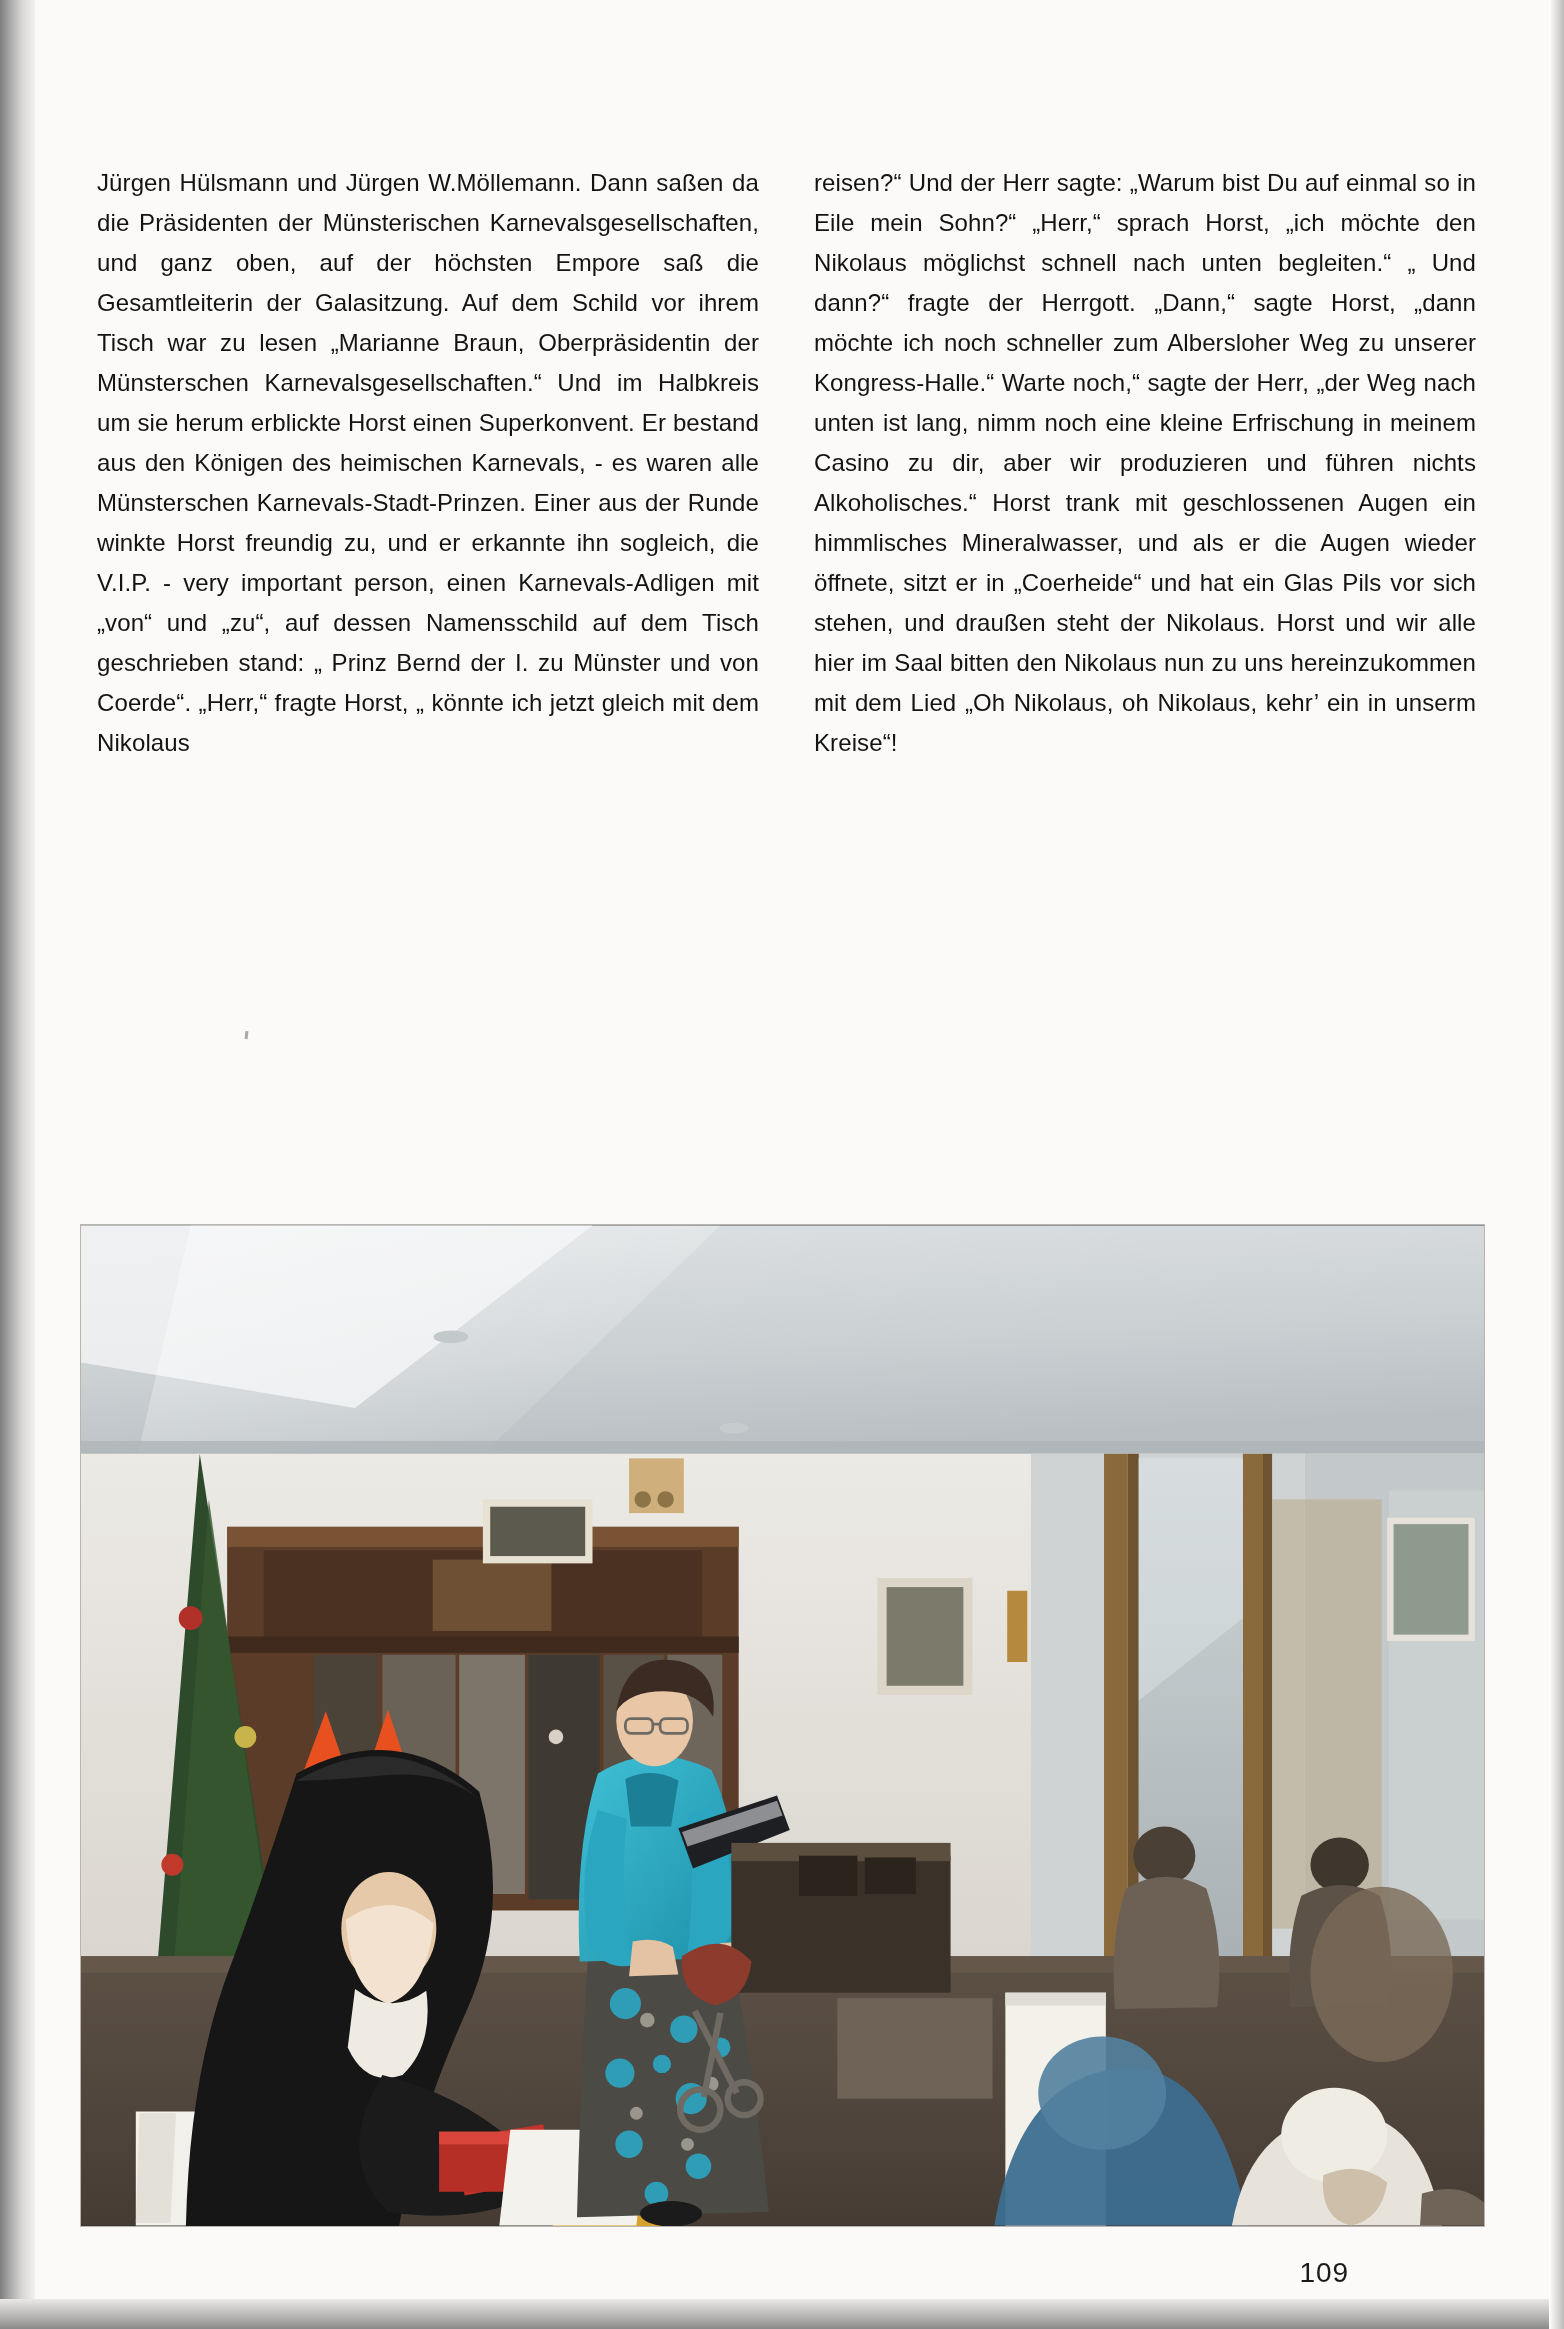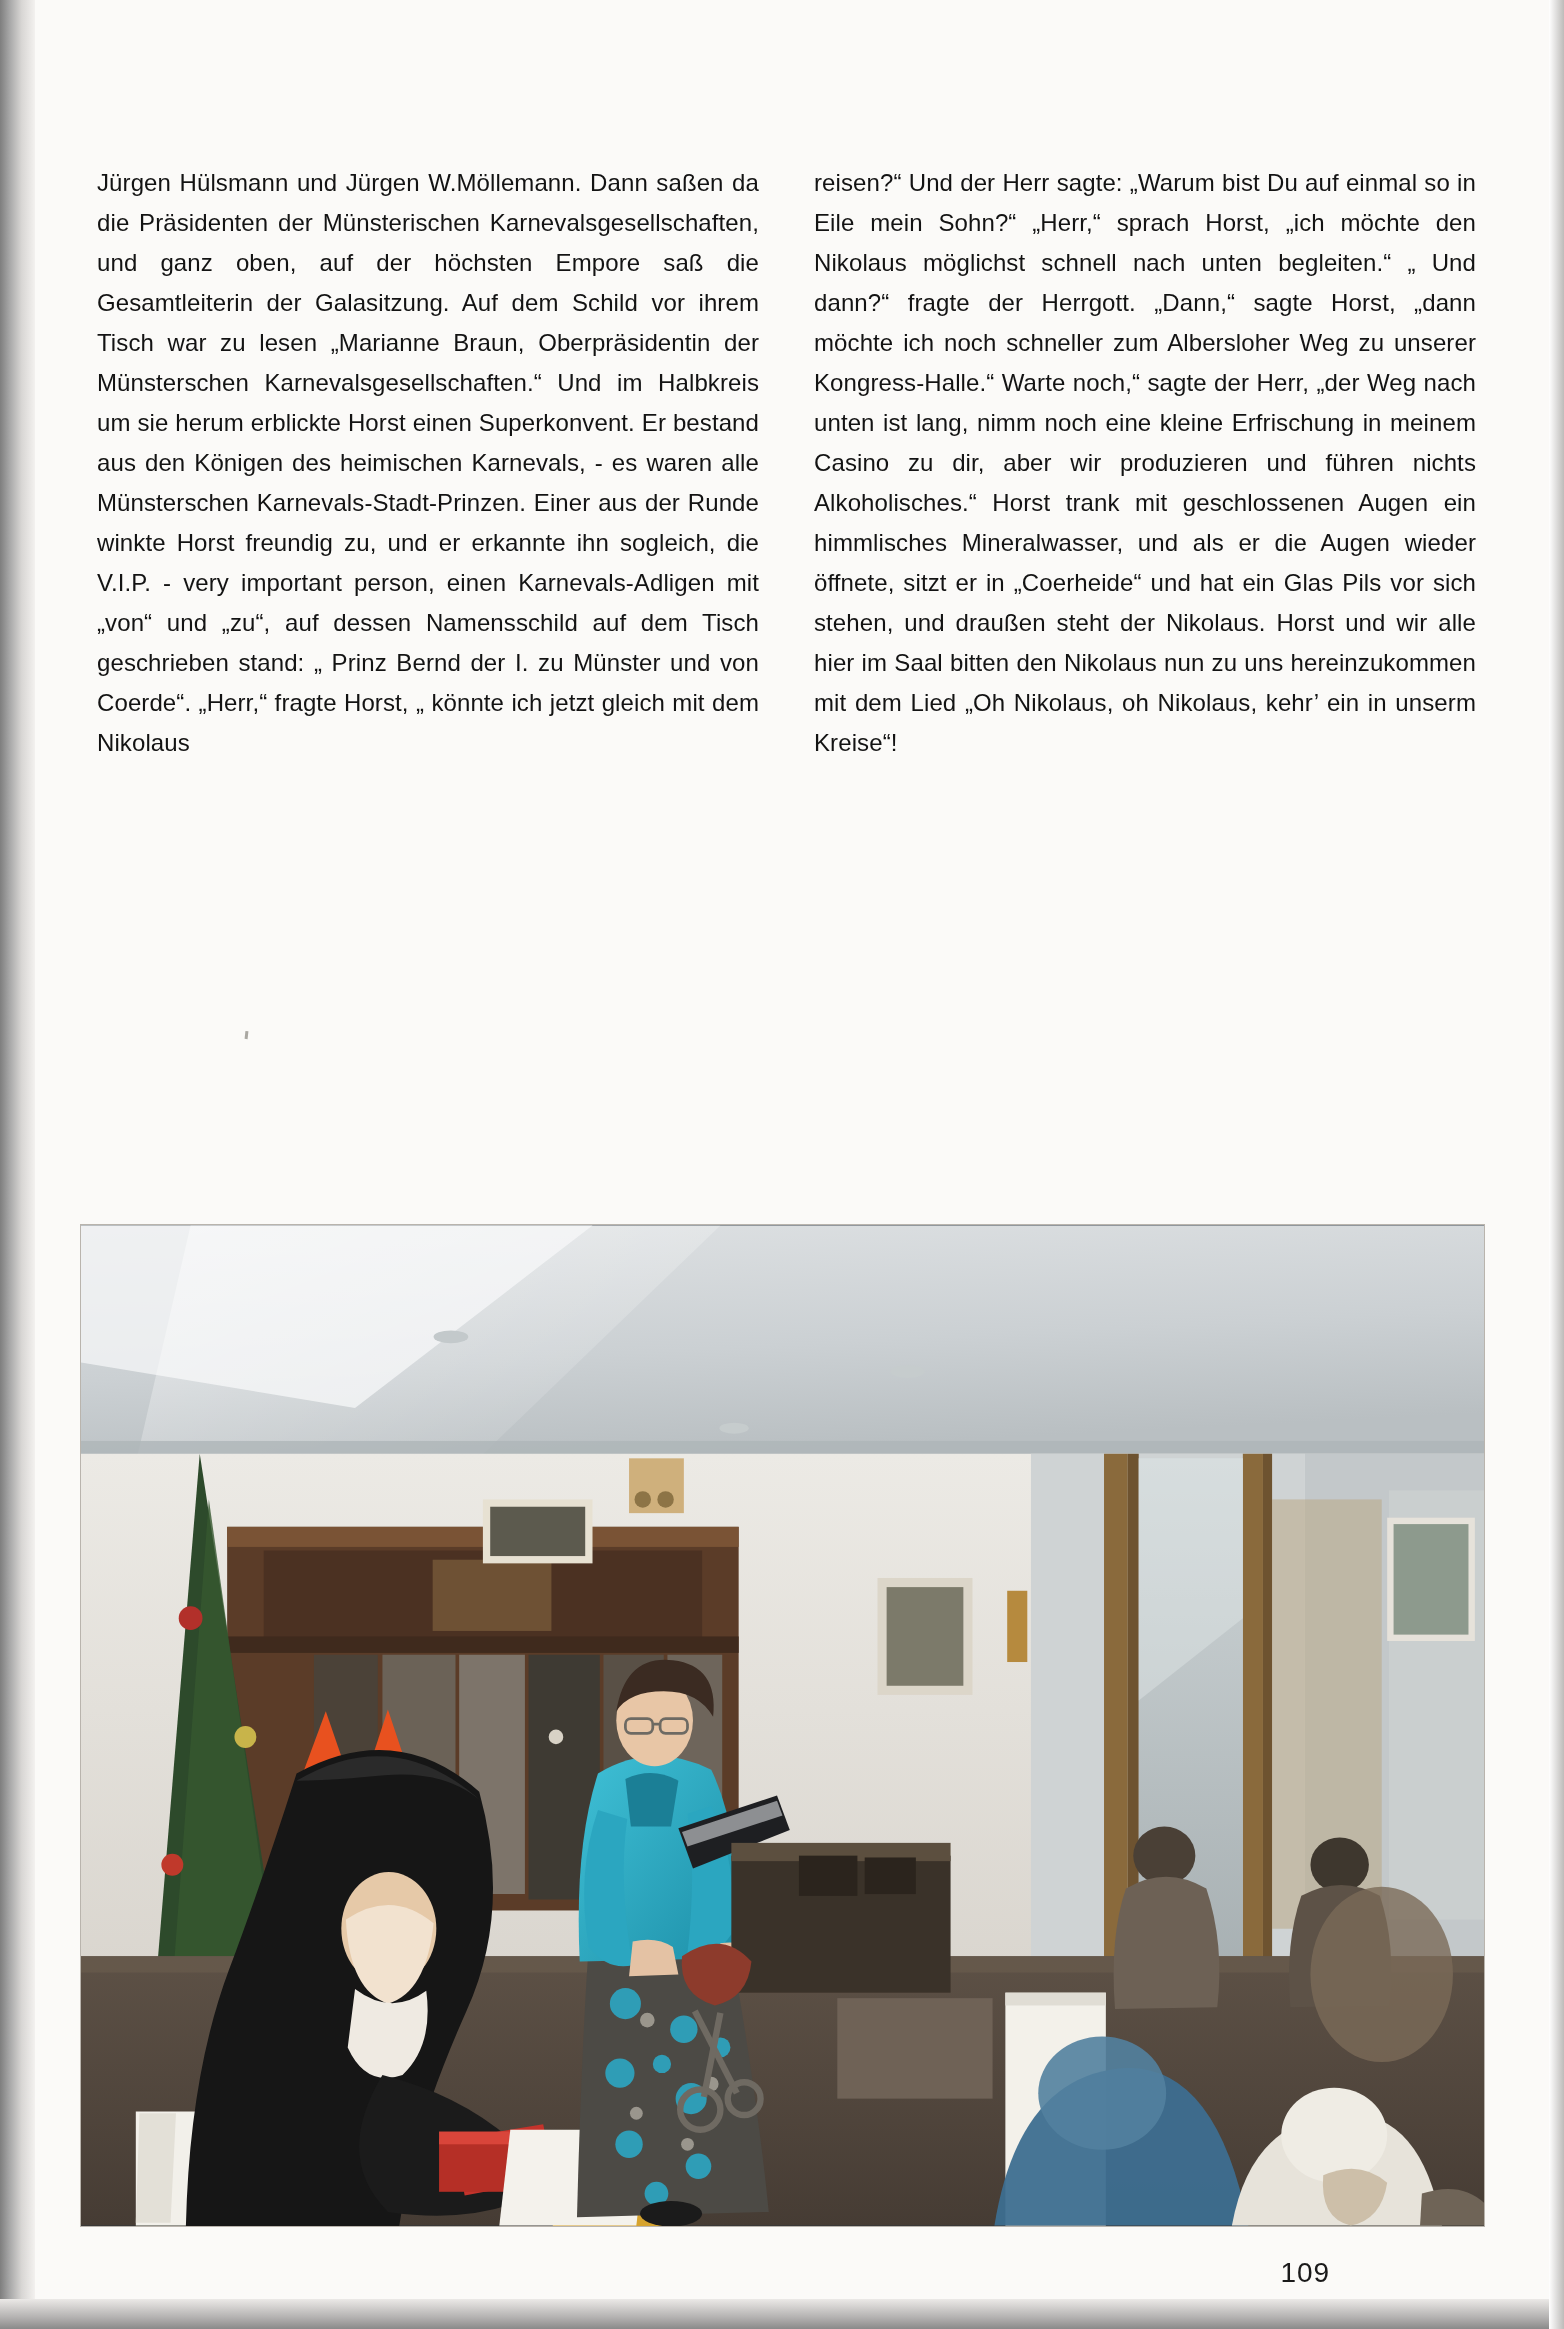--- a/index.html
+++ b/index.html
@@ -78,21 +78,21 @@
     width: 1403px;
     height: 1001px;
     border: 0.9px solid #b9b4ad;
     overflow: hidden;
     background: #27323c;
   }
   .photo svg { display: block; }
 
   .page-number {
     position: absolute;
-    right: 105px;
+    right: 86px;
     top: 2257px;
     font-size: 28px;
     color: #1a1a1a;
     letter-spacing: 0.9px;
   }
 
   .speck {
     position: absolute;
     width: 2.7px; height: 8.2px;
     background: #8f8c86;

